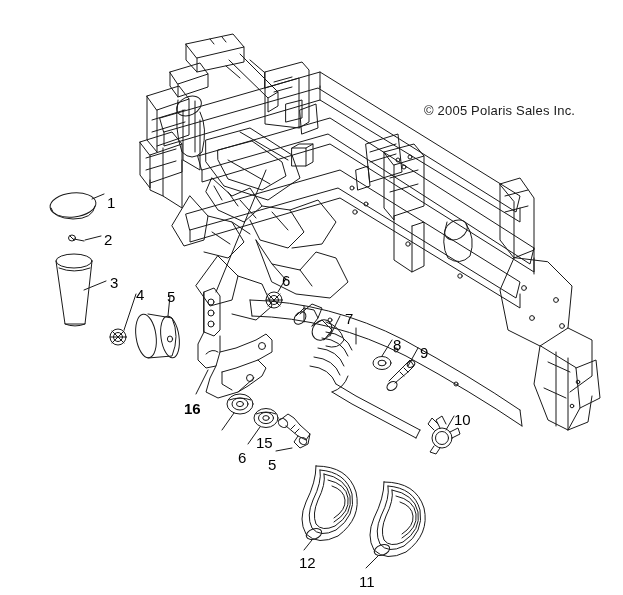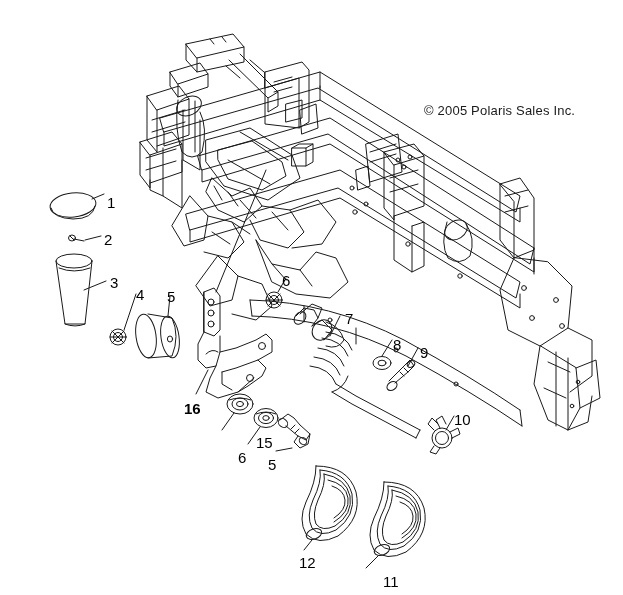--- a/index.html
+++ b/index.html
@@ -358,21 +358,21 @@
       <div class="callout" style="left: 107px; top: 194px;">1</div>
       <div class="callout" style="left: 104px; top: 231px;">2</div>
       <div class="callout" style="left: 110px; top: 274px;">3</div>
       <div class="callout" style="left: 136px; top: 286px;">4</div>
       <div class="callout" style="left: 167px; top: 288px;">5</div>
       <div class="callout" style="left: 282px; top: 272px;">6</div>
       <div class="callout" style="left: 345px; top: 310px;">7</div>
       <div class="callout" style="left: 393px; top: 336px;">8</div>
       <div class="callout" style="left: 420px; top: 344px;">9</div>
       <div class="callout" style="left: 454px; top: 411px;">10</div>
-      <div class="callout" style="left: 359px; top: 573px; margin-left: 24px;">11</div>
+      <div class="callout" style="left: 359px; top: 573px;">11</div>
       <div class="callout" style="left: 299px; top: 554px;">12</div>
       <div class="callout" style="left: 268px; top: 456px;">5</div>
       <div class="callout" style="left: 238px; top: 449px;">6</div>
       <div class="callout" style="left: 212px; top: 434px; margin-left: 44px;">15</div>
       <div class="callout" style="left: 184px; top: 400px; font-weight: bold;">16</div>
     </div>
 
 </div>
 
 </body></html>

